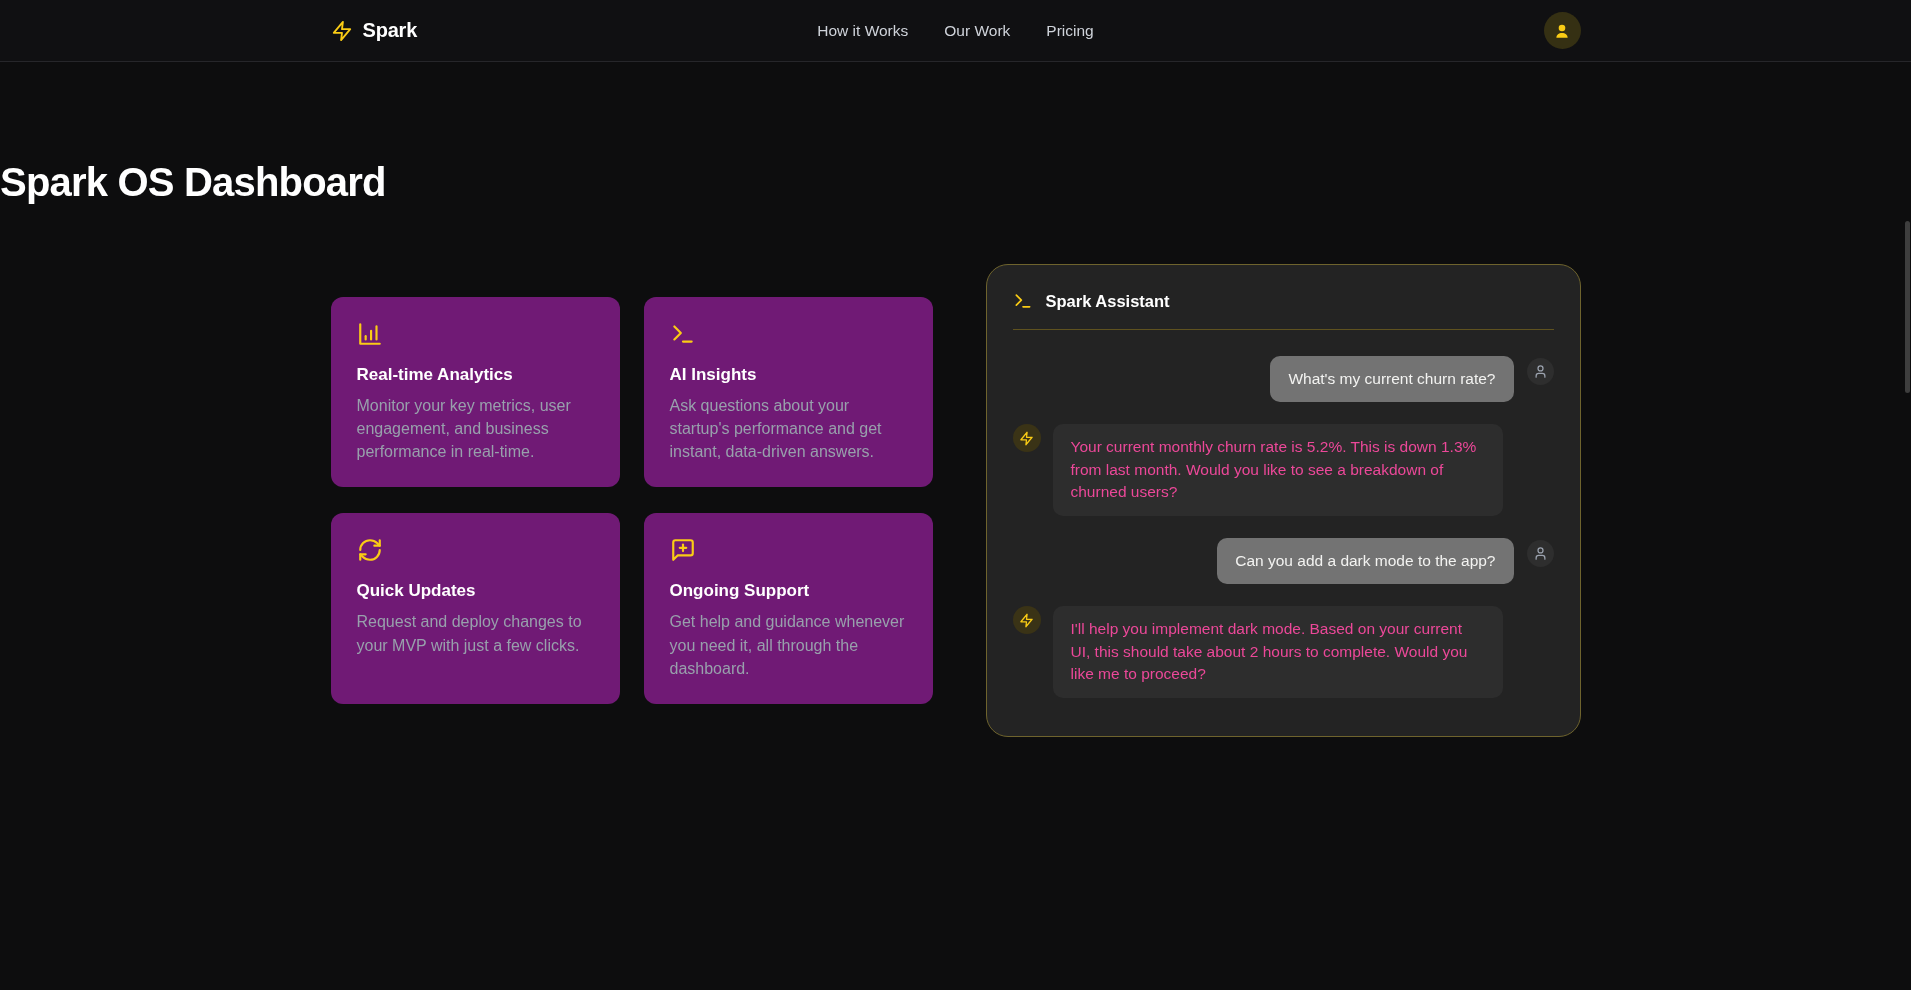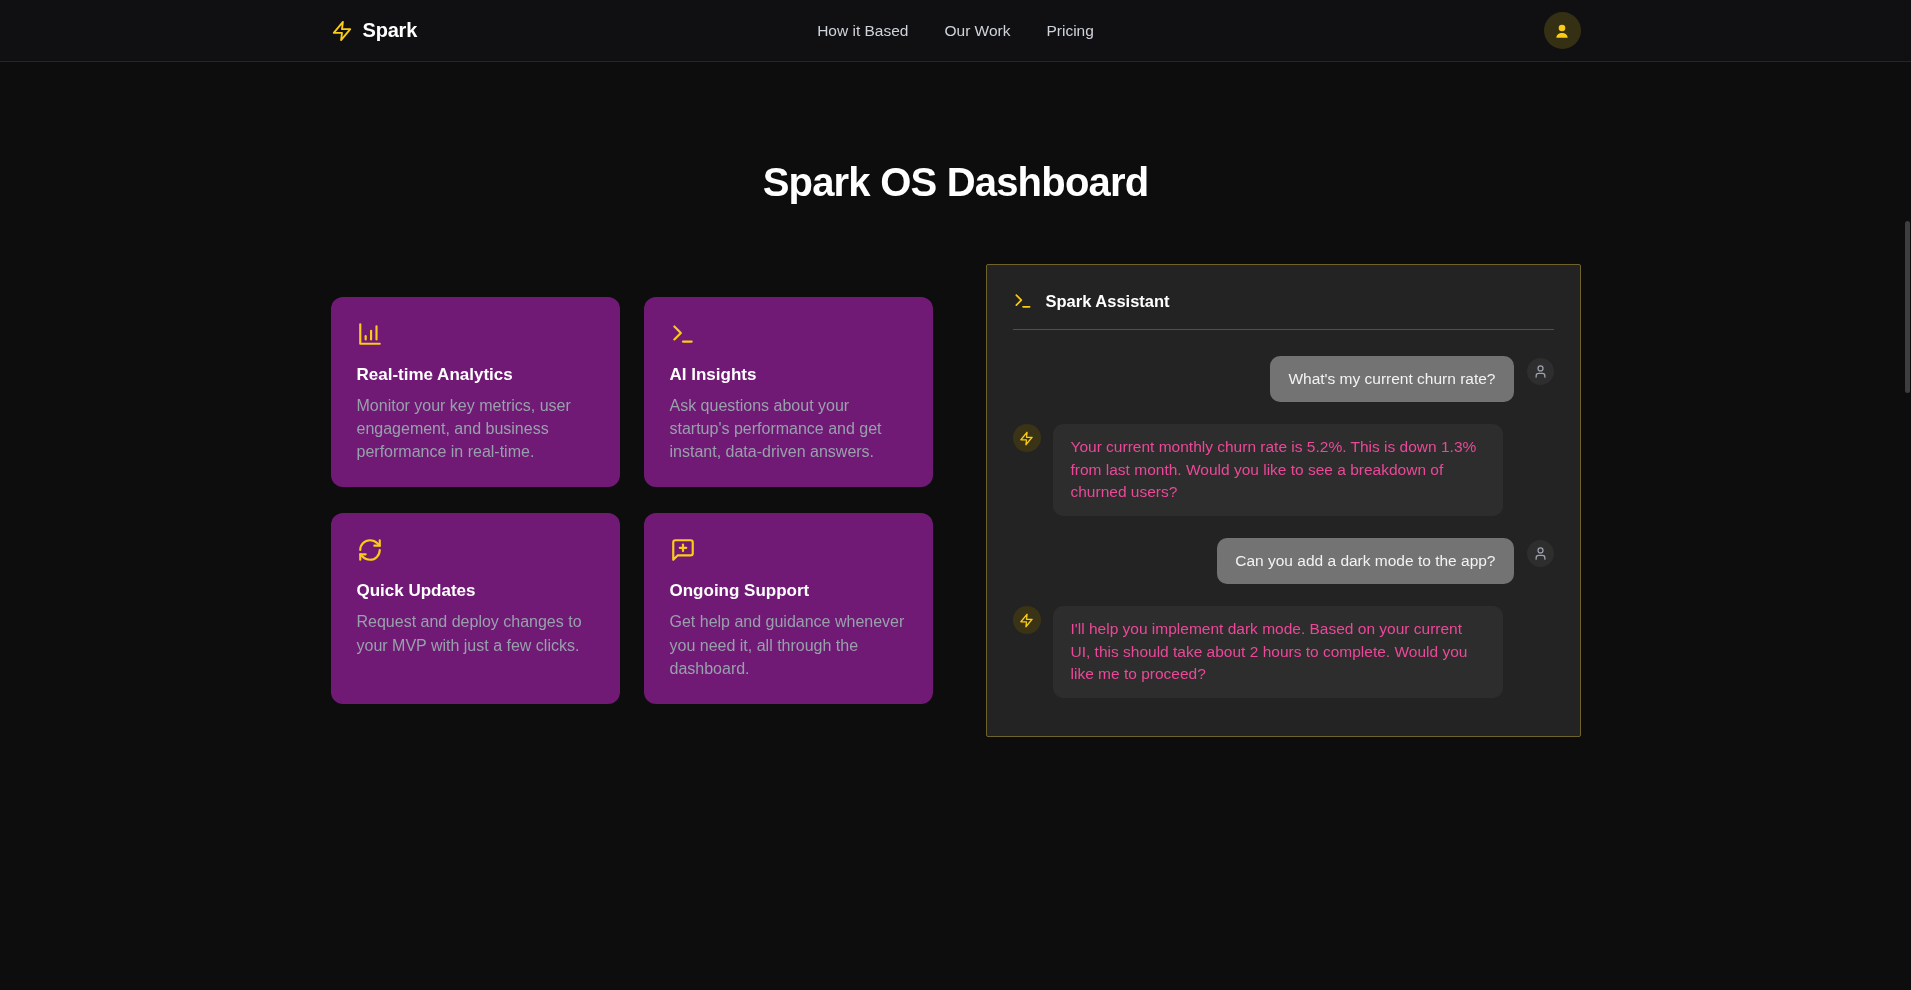--- a/index.html
+++ b/index.html
@@ -20,35 +20,35 @@
   
   .icon { fill:none; stroke:currentColor; stroke-width:2; stroke-linecap:round; stroke-linejoin:round; display:block; }
   .icon.yellow { color:#facc15; }
   .icon-22 { width:22px; height:22px; }
   .icon-26 { width:26px; height:26px; }
   .icon-20 { width:20px; height:20px; }
   .icon-15 { width:15px; height:15px; }
   .icon-18 { width:18px; height:18px; }
 
   
-  .hero { text-align:center; padding-top:96px; }
+  .hero { padding-top:96px; }
   .hero h1 { color:#ffffff; font-size:40px; font-weight:800; letter-spacing:-0.8px; line-height:1.2; }
   .hero .subtitle { margin:16px auto 0; max-width:745px; color:#9aa2ae; font-size:19.5px; line-height:1.52; }
 
   
   .content { width:1250px; margin:58px auto 0; display:flex; justify-content:space-between; align-items:center; }
 
   
   .features { display:grid; grid-template-columns:289px 289px; gap:26px 24px; }
   .card { background:#701a75; border-radius:12px; padding:24px 26px; }
   .card h3 { margin-top:18px; color:#ffffff; font-size:17px; font-weight:700; }
   .card p { margin-top:9px; color:#98a0ac; font-size:16px; line-height:1.45; }
 
   
-  .assistant-panel { width:595px; background:#232323; border:1px solid #6e632d; border-radius:2px; padding:26px 26px 38px; }
+  .assistant-panel { width:595px; background:#232323; border:1px solid #6e632d; border-radius:22px; padding:26px 26px 38px; }
   .panel-header { display:flex; align-items:center; gap:13px; }
   .panel-title { color:#ffffff; font-size:16.5px; font-weight:700; }
   .panel-divider { margin-top:18px; border-bottom:1px solid rgba(250,204,21,0.28); }
   .messages { margin-top:26px; display:flex; flex-direction:column; gap:22px; }
   .msg-row { display:flex; align-items:flex-start; gap:12px; }
   .msg-row.user { justify-content:flex-end; gap:13px; }
   .bubble { border-radius:10px; padding:12px 18px; font-size:15.5px; line-height:1.45; }
   .bubble.user { background:#737373; color:#f3f3f1; }
   .bubble.assistant { background:#2d2d2d; color:#ec4899; max-width:450px; }
   .avatar { flex:none; border-radius:50%; display:flex; align-items:center; justify-content:center; }
@@ -65,21 +65,21 @@
 
   <header class="topbar">
     <div class="topbar-inner">
       <a class="brand">
         <svg class="icon yellow icon-22" viewBox="0 0 24 24">
           <path d="M13 2 3 14h9l-1 8 10-12h-9l1-8z"></path>
         </svg>
         <span class="brand-name">Spark</span>
       </a>
       <nav class="nav">
-        <a class="nav-link">How it Based</a>
+        <a class="nav-link">How it Works</a>
         <a class="nav-link">Our Work</a>
         <a class="nav-link">Pricing</a>
       </nav>
       <button class="avatar-btn">
         <svg class="icon-18" viewBox="0 0 24 24" fill="#facc15" stroke="none">
           <circle cx="12" cy="8" r="4.4"></circle>
           <path d="M4.5 21c0-3.6 3.2-6.2 7.5-6.2s7.5 2.6 7.5 6.2z"></path>
         </svg>
       </button>
     </div>

